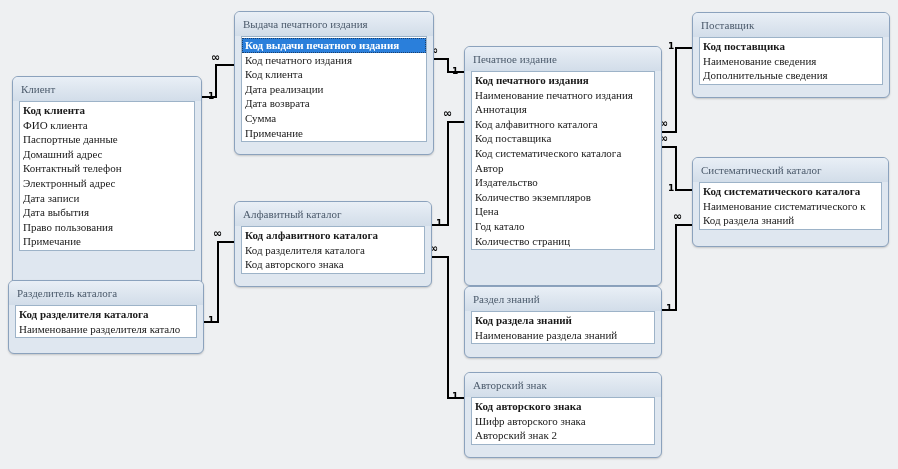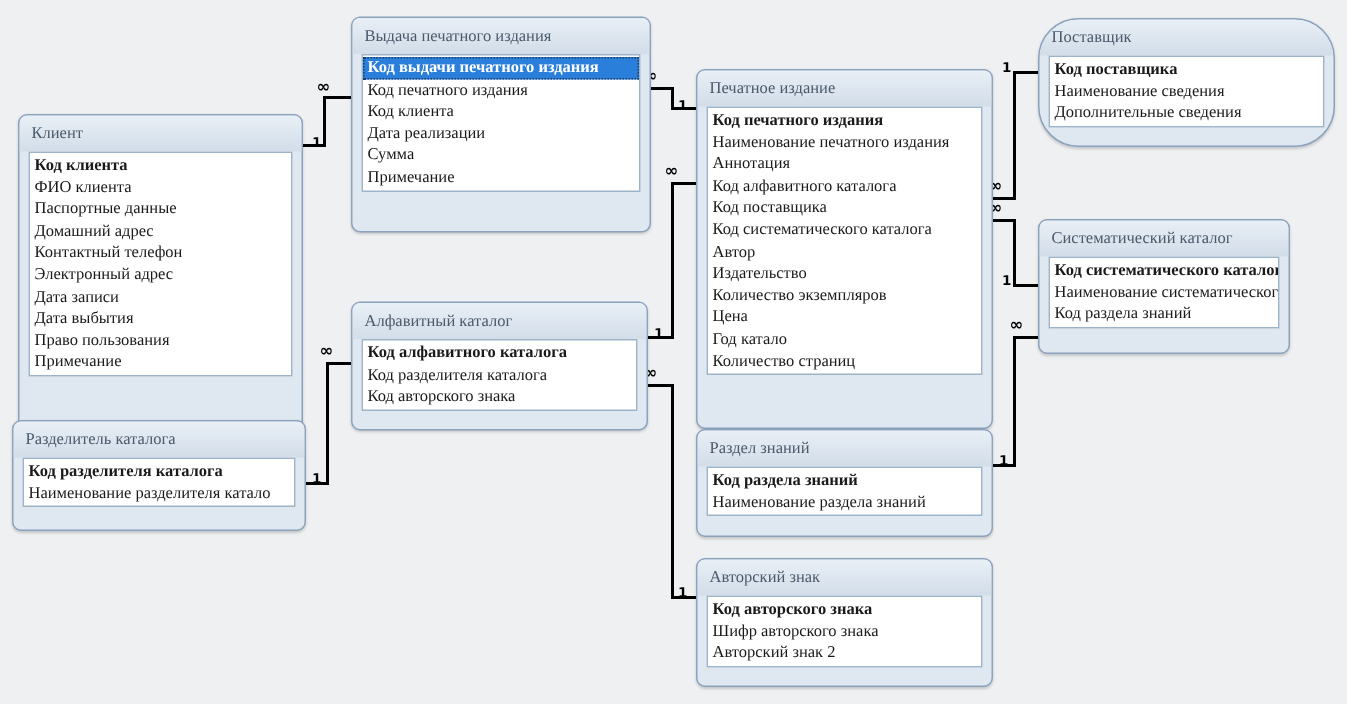--- a/index.html
+++ b/index.html
@@ -109,20 +109,21 @@
           <div class="fld">Примечание</div>
         </div>
       </div>
       <div class="tbl" style="left: 234px; top: 11px; width: 200px; height: 144px;">
         <div class="tbl-title">Выдача печатного издания</div>
         <div class="tbl-fields">
           <div class="fld pk sel">Код выдачи печатного издания</div>
           <div class="fld">Код печатного издания</div>
           <div class="fld">Код клиента</div>
           <div class="fld">Дата реализации</div>
+          <div class="fld">Дата возврата</div>
           <div class="fld">Сумма</div>
           <div class="fld">Примечание</div>
         </div>
       </div>
       <div class="tbl" style="left: 464px; top: 46px; width: 198px; height: 240px;">
         <div class="tbl-title">Печатное издание</div>
         <div class="tbl-fields">
           <div class="fld pk">Код печатного издания</div>
           <div class="fld">Наименование печатного издания</div>
           <div class="fld">Аннотация</div>
@@ -130,29 +131,29 @@
           <div class="fld">Код поставщика</div>
           <div class="fld">Код систематического каталога</div>
           <div class="fld">Автор</div>
           <div class="fld">Издательство</div>
           <div class="fld">Количество экземпляров</div>
           <div class="fld">Цена</div>
           <div class="fld">Год катало</div>
           <div class="fld">Количество страниц</div>
         </div>
       </div>
-      <div class="tbl" style="left: 692px; top: 12px; width: 198px; height: 86px; border-radius: 27px;">
+      <div class="tbl" style="left: 692px; top: 12px; width: 198px; height: 86px;">
         <div class="tbl-title">Поставщик</div>
         <div class="tbl-fields">
           <div class="fld pk">Код поставщика</div>
           <div class="fld">Наименование сведения</div>
           <div class="fld">Дополнительные сведения</div>
         </div>
       </div>
-      <div class="tbl" style="left: 692px; top: 146px; width: 168px; height: 90px;">
+      <div class="tbl" style="left: 692px; top: 157px; width: 197px; height: 90px;">
         <div class="tbl-title">Систематический каталог</div>
         <div class="tbl-fields">
           <div class="fld pk">Код систематического каталога</div>
           <div class="fld">Наименование систематического к</div>
           <div class="fld">Код раздела знаний</div>
         </div>
       </div>
       <div class="tbl" style="left: 234px; top: 201px; width: 198px; height: 86px;">
         <div class="tbl-title">Алфавитный каталог</div>
         <div class="tbl-fields">

